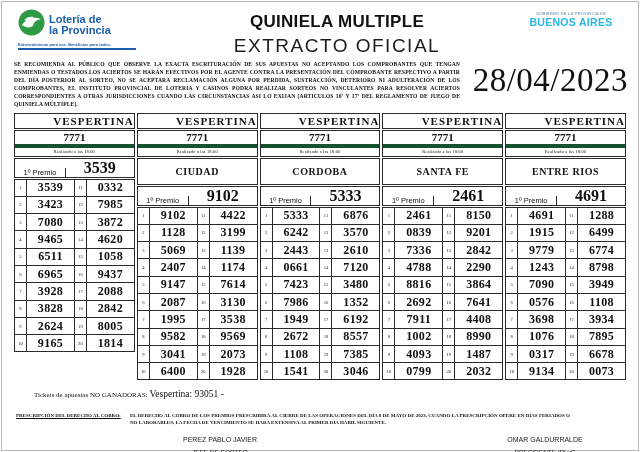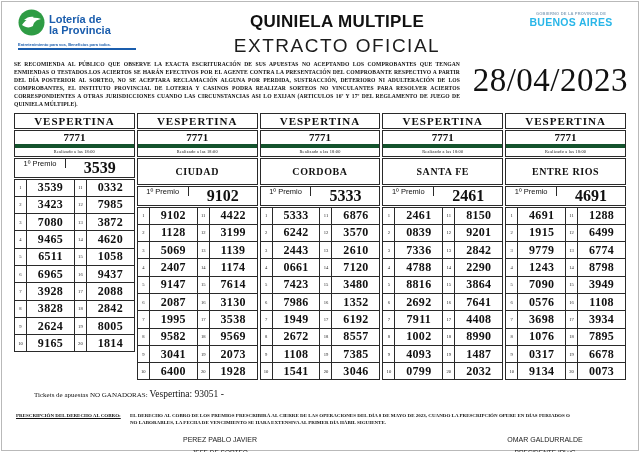--- a/index.html
+++ b/index.html
@@ -24,25 +24,25 @@
   .gov-1 { font-size:4px; font-weight:bold; color:#8fa9bf; letter-spacing:0.2px; }
   .gov-2 { font-size:10.5px; font-weight:bold; color:#29b6e8; letter-spacing:0.3px; }
   
   .legal-row { display:flex; align-items:flex-start; margin:3px 10px 0 12px; }
   .legal { flex:1; font-size:5.6px; font-weight:bold; text-align:justify; line-height:8px; letter-spacing:0.1px; }
   .bigdate { flex:none; width:168px; font-size:33px; letter-spacing:0.5px; text-align:right; line-height:34px; margin-top:3px; white-space:nowrap; }
   
   .cols { display:flex; justify-content:space-between; gap:2px; margin:5px 12px 0 12px; }
   .col { flex:1; min-width:0; }
   .box { border:1px solid #2a2a2a; text-align:center; margin-bottom:1px; background:#fff; }
-  .draw-name { font-weight:bold; font-size:11px; letter-spacing:1px; padding:1px 0; }
+  .draw-name { font-weight:bold; font-size:11px; letter-spacing:1px; padding:1px 0;text-align:right; }
   .draw-number { font-weight:bold; font-size:11px; border-bottom:4px solid #14532d; padding:0 0 1px; }
   .draw-time { font-size:4.3px; padding:1px 0 1.5px; letter-spacing:0.2px; }
   .region { font-weight:bold; font-size:10px; letter-spacing:0.6px; padding:7px 0; }
-  .premio { display:flex; border:1px solid #2a2a2a; margin-bottom:1px; align-items:flex-start; }
+  .premio { display:flex; border:1px solid #2a2a2a; margin-bottom:1px; align-items:flex-end; }
   .premio-label { width:42%; border-right:1px solid #2a2a2a; font-family:"Liberation Sans", sans-serif; font-size:7.5px; display:flex; align-items:center; justify-content:center; }
   .premio-value { flex:1; font-weight:bold; font-size:16px; line-height:18px; text-align:center; }
   table.grid { width:100%; border-collapse:collapse; table-layout:fixed; }
   table.grid td { border:1px solid #2a2a2a; text-align:center; padding:0; }
   td.pos { width:11px; font-size:4.6px; color:#222; }
   td.num { font-weight:bold; font-size:12px; height:16.3px; letter-spacing:0.3px; }
   
   .tickets { margin:9px 32px 0; font-size:7px; font-weight:normal; }
   .tickets .val { font-size:9.5px; }
   .presc { display:flex; margin:13px 14px 0; }

